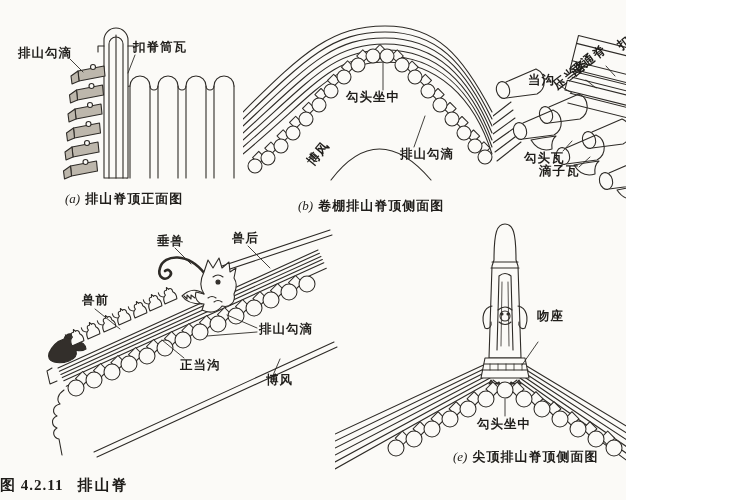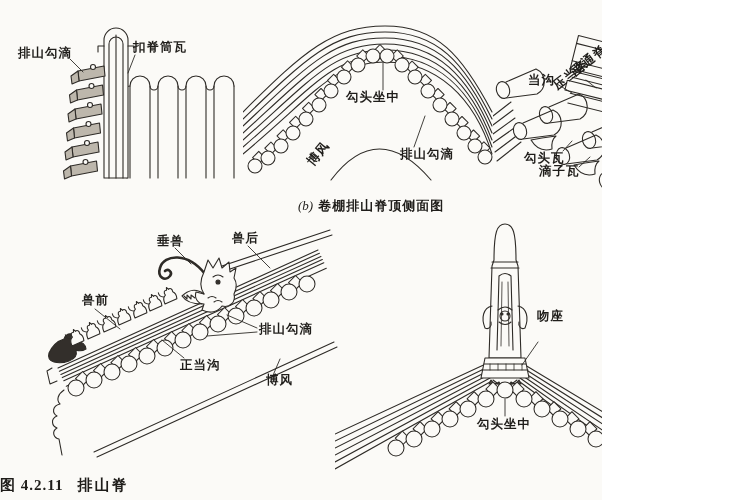--- a/index.html
+++ b/index.html
@@ -1,20 +1,21 @@
 <!DOCTYPE html>
 <html><head>
 <meta charset="utf-8">
 <style>
   html,body{margin:0;padding:0;}
   #page{
     position:relative;width:602px;height:500px;overflow:hidden;
     background:#fbfaf7;
     font-family:"Liberation Serif","DejaVu Serif",serif;
     color:#1f1d1a;
+    padding-left:24px;
   }
   .fig{position:absolute;}
   .fig svg{position:absolute;left:0;top:0;}
   svg path,svg line,svg circle,svg ellipse,svg rect,svg polyline{
     stroke:#2e2b27;stroke-width:1.1;fill:none;stroke-linecap:round;stroke-linejoin:round;
   }
   svg .leader{stroke-width:0.9;}
   svg .thin{stroke-width:0.8;}
   svg .thick{stroke-width:2.6;}
   .fill-paper{fill:#fbfaf7;}
@@ -95,20 +96,21 @@
             <path class="fill-gray" d="M62.5,158 L88.5,153 L89.5,163 L63.5,168 Z"></path>
             <path class="fill-gray" d="M62.5,158 L55.5,163 L56.5,171 L63.5,168 Z"></path>
             <circle class="fill-paper" cx="77.5" cy="154" r="2.5"></circle>
           </g>
       </g>
       <path class="leader" d="M62,51 L75,64"></path>
       <path class="leader" d="M127,47 L120,65"></path>
     </svg>
     <div class="lbl" style="left:10px;top:39px">排山勾滴</div>
     <div class="lbl" style="left:125px;top:33px">扣脊筒瓦</div>
+    <div class="cap" style="left:57px;top:182px"><i>(a)</i><span>排山脊顶正面图</span></div>
   </div>
 
   <div class="fig" style="left:243px;top:0px;width:250px;height:215px">
     <svg width="250" height="215" viewBox="0 0 250 215">
       <g class="thin">
         <path d="M0,112 C62,50 90,26 142,26 S219,55 249,112"></path>
         <path d="M0,119 C64,57 90,32 142,32 S221,62 249,119"></path>
         <path d="M0,126 C66,64 90,38 142,38 S223,69 249,126"></path>
         <path d="M0,133 C68,71 90,44 142,44 S225,76 249,133"></path>
         <path d="M0,140 C70,78 90,50 142,50 S227,83 249,140"></path>
@@ -398,19 +400,20 @@
           <circle cx="243" cy="211" r="8"></circle>
           <circle cx="261" cy="221" r="8"></circle>
           <circle cx="279" cy="230" r="8"></circle>
         </g>
 
       <path class="leader" d="M203,124 L187,147"></path>
       <path class="leader" d="M170,181 V198"></path>
     </svg>
     <div class="lbl" style="left:202px;top:92px">吻座</div>
     <div class="lbl" style="left:142px;top:200px">勾头坐中</div>
+    <div class="cap" style="left:118px;top:230px"><i>(e)</i><span>尖顶排山脊顶侧面图</span></div>
   </div>
 
   <div id="main-caption">
     <i>图 4.2.11</i><span>排山脊</span>
   </div>
 
 </div>
 
 </body></html>

